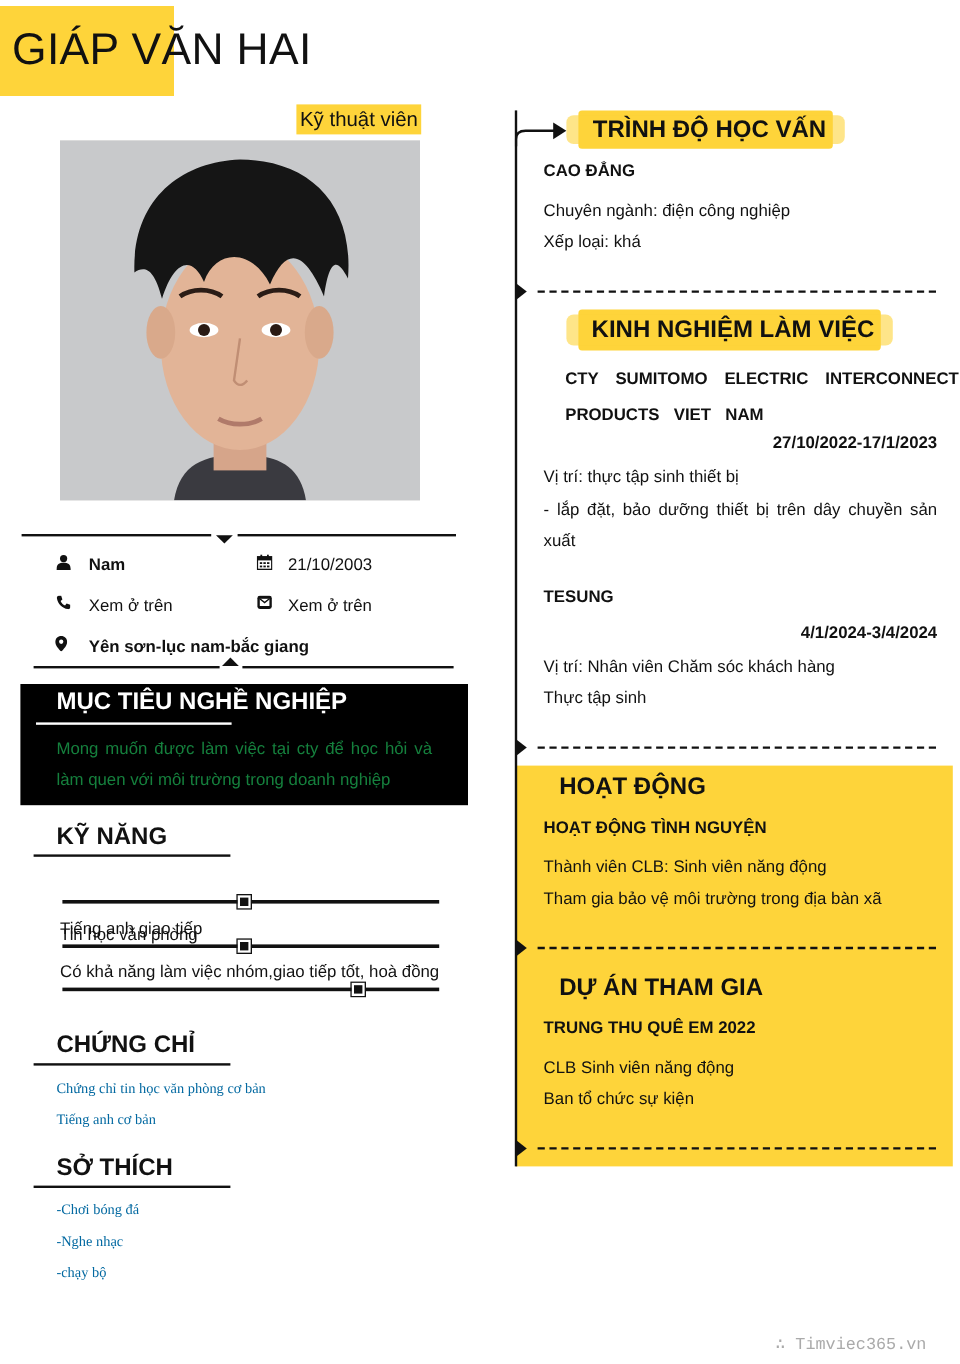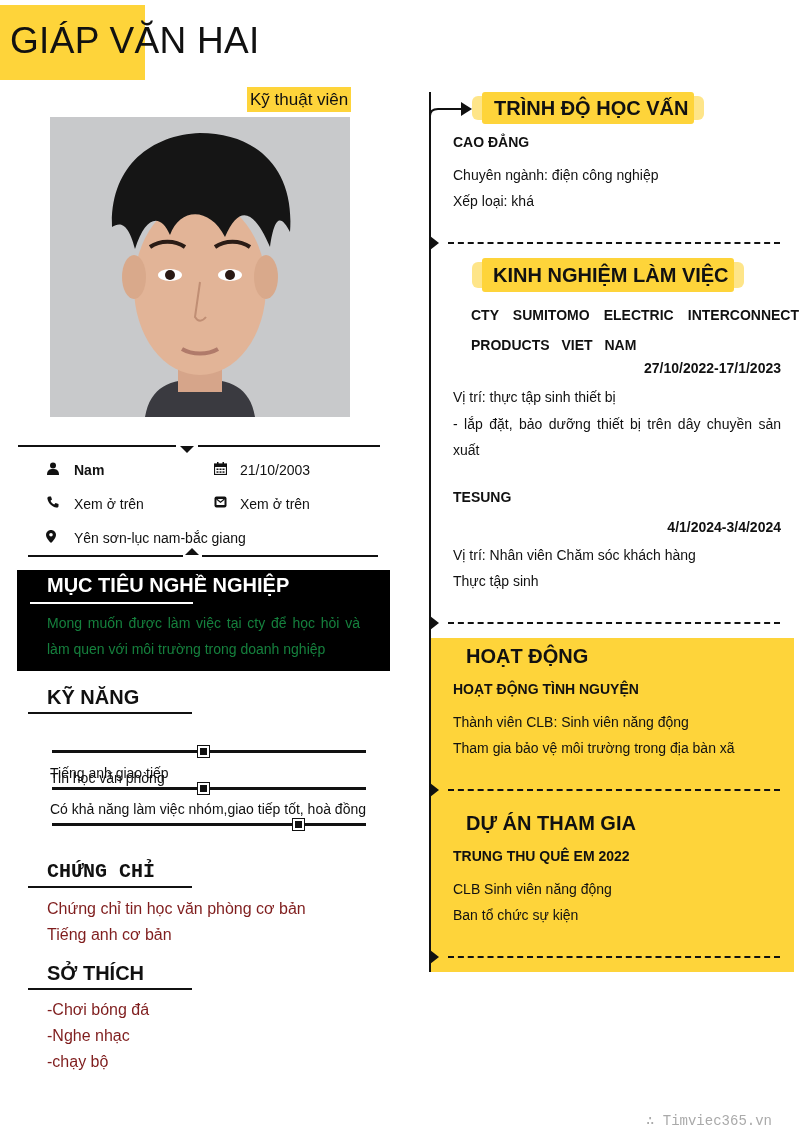--- a/index.html
+++ b/index.html
@@ -23,21 +23,21 @@
   .info-icon { width: 14px; height: 14px; display: flex; align-items: center; justify-content: center; }
 
   
   .objective { left: 17px; top: 570px; width: 373px; height: 101px; background: #000; }
   .obj-title { left: 30px; top: 4px; font-size: 20px; font-weight: bold; color: #fff; white-space: nowrap; }
   .obj-line { left: 13px; top: 32px; width: 163px; height: 2px; background: #fff; }
   .obj-text { left: 30px; top: 40px; width: 313px; font-size: 14px; line-height: 26px; color: #15803d; text-align: justify; }
 
   .sec-title { font-size: 20px; font-weight: bold; color: #111; white-space: nowrap; }
   .sec-line { height: 2px; background: #111; }
-  .body-text { font-size: 16px; color: #7f1d1d; white-space: nowrap; }
+  .body-text { font-size: 12px; color: #0369a1; white-space: nowrap; font-family: Liberation Serif, serif; }
 
   
   .skill-label { font-size: 14px; color: #111; white-space: nowrap; }
   .skill-track { height: 3px; background: #111; }
   .skill-knob { width: 11px; height: 11px; background: #111; border: 2px solid #fff; outline: 1px solid #111; }
 
   
   .vline { left: 429px; top: 92px; width: 2px; height: 880px; background: #111; }
   .yellow-block { left: 430px; top: 638px; width: 364px; height: 334px; background: #fed43a; }
   .brush { background: #fed43a; border-radius: 3px; }
@@ -122,21 +122,21 @@
     </svg>
 </div>
 <div class="abs info" style="left:240px; top:496px;">Xem ở trên</div>
 
 <div class="abs info-icon" style="left:44px; top:529px;">
   <svg width="10" height="13" viewBox="0 0 10 13">
       <path d="M5 0 C2.2 0 0 2.2 0 5 C0 8.5 5 13 5 13 C5 13 10 8.5 10 5 C10 2.2 7.8 0 5 0 Z" fill="#111"></path>
       <circle cx="5" cy="4.8" r="1.8" fill="#fff"></circle>
     </svg>
 </div>
-<div class="abs info" style="left:74px; top:530px;">Yên sơn-lục nam-bắc giang</div>
+<div class="abs info" style="left:74px; top:530px;font-weight:bold;">Yên sơn-lục nam-bắc giang</div>
 
 <div class="abs hline" style="left:28px; top:555px; width:155px;"></div>
 <div class="abs tri-up" style="left:185px; top:548px;"></div>
 <div class="abs hline" style="left:202px; top:555px; width:176px;"></div>
 
 <div class="abs objective">
   <div class="abs obj-title">MỤC TIÊU NGHỀ NGHIỆP</div>
   <div class="abs obj-line"></div>
   <div class="abs obj-text">Mong muốn được làm việc tại cty để học hỏi và làm quen với môi trường trong doanh nghiệp</div>
 </div>
@@ -149,21 +149,21 @@
 <div class="abs skill-knob" style="left:198px; top:746px;"></div>
 
 <div class="abs skill-label" style="left:50px; top:765px;">Tiếng anh giao tiếp</div>
 <div class="abs skill-track" style="left:52px; top:787px; width:314px;"></div>
 <div class="abs skill-knob" style="left:198px; top:783px;"></div>
 
 <div class="abs skill-label" style="left:50px; top:801px;">Có khả năng làm việc nhóm,giao tiếp tốt, hoà đồng</div>
 <div class="abs skill-track" style="left:52px; top:823px; width:314px;"></div>
 <div class="abs skill-knob" style="left:293px; top:819px;"></div>
 
-<div class="abs sec-title" style="left:47px; top:860px;font-family:Liberation Mono, monospace;">CHỨNG CHỈ</div>
+<div class="abs sec-title" style="left:47px; top:860px;">CHỨNG CHỈ</div>
 <div class="abs sec-line" style="left:28px; top:886px; width:164px;"></div>
 <div class="abs body-text" style="left:47px; top:900px;">Chứng chỉ tin học văn phòng cơ bản</div>
 <div class="abs body-text" style="left:47px; top:926px;">Tiếng anh cơ bản</div>
 
 <div class="abs sec-title" style="left:47px; top:962px;">SỞ THÍCH</div>
 <div class="abs sec-line" style="left:28px; top:988px; width:164px;"></div>
 <div class="abs body-text" style="left:47px; top:1001px;">-Chơi bóng đá</div>
 <div class="abs body-text" style="left:47px; top:1027px;">-Nghe nhạc</div>
 <div class="abs body-text" style="left:47px; top:1053px;">-chạy bộ</div>
 

